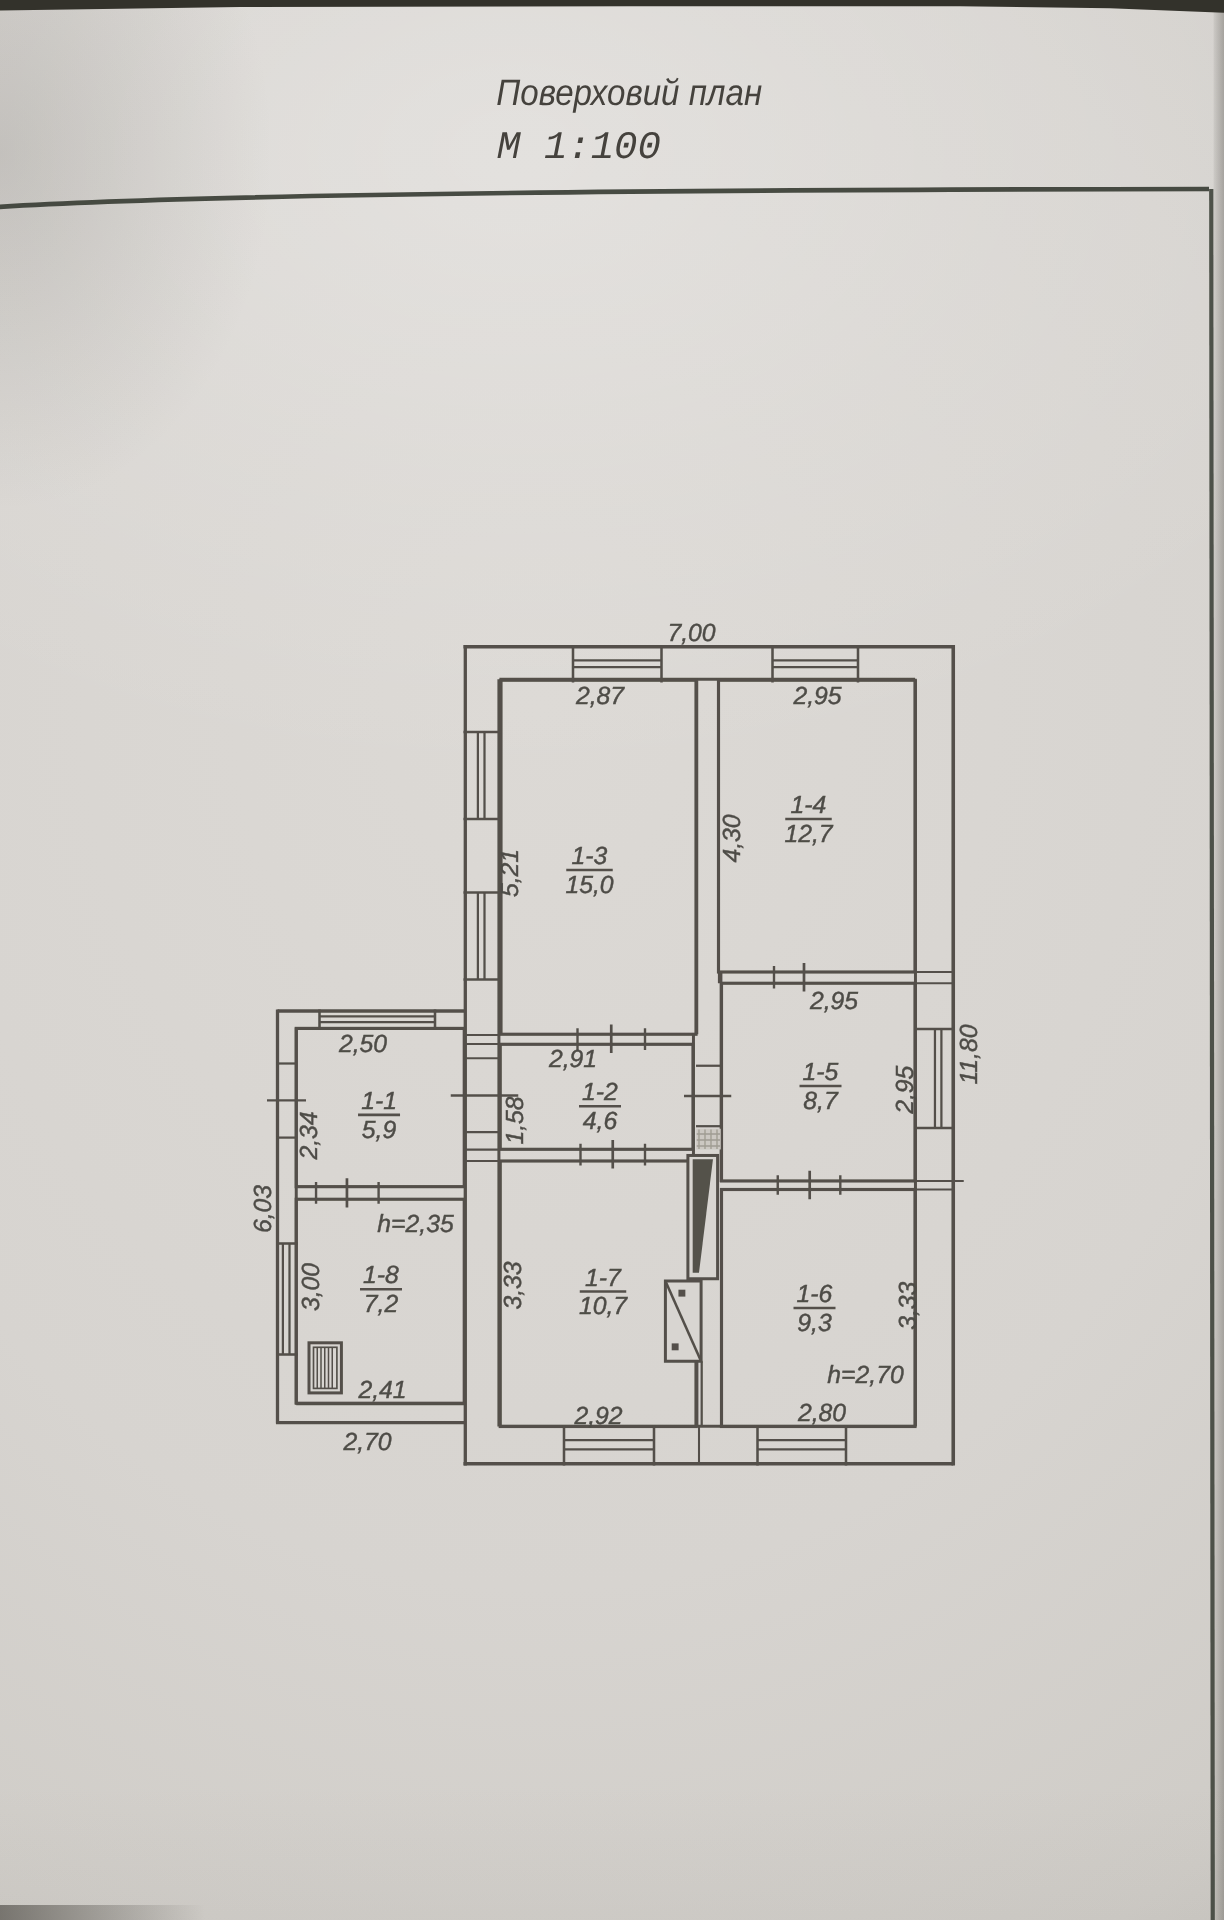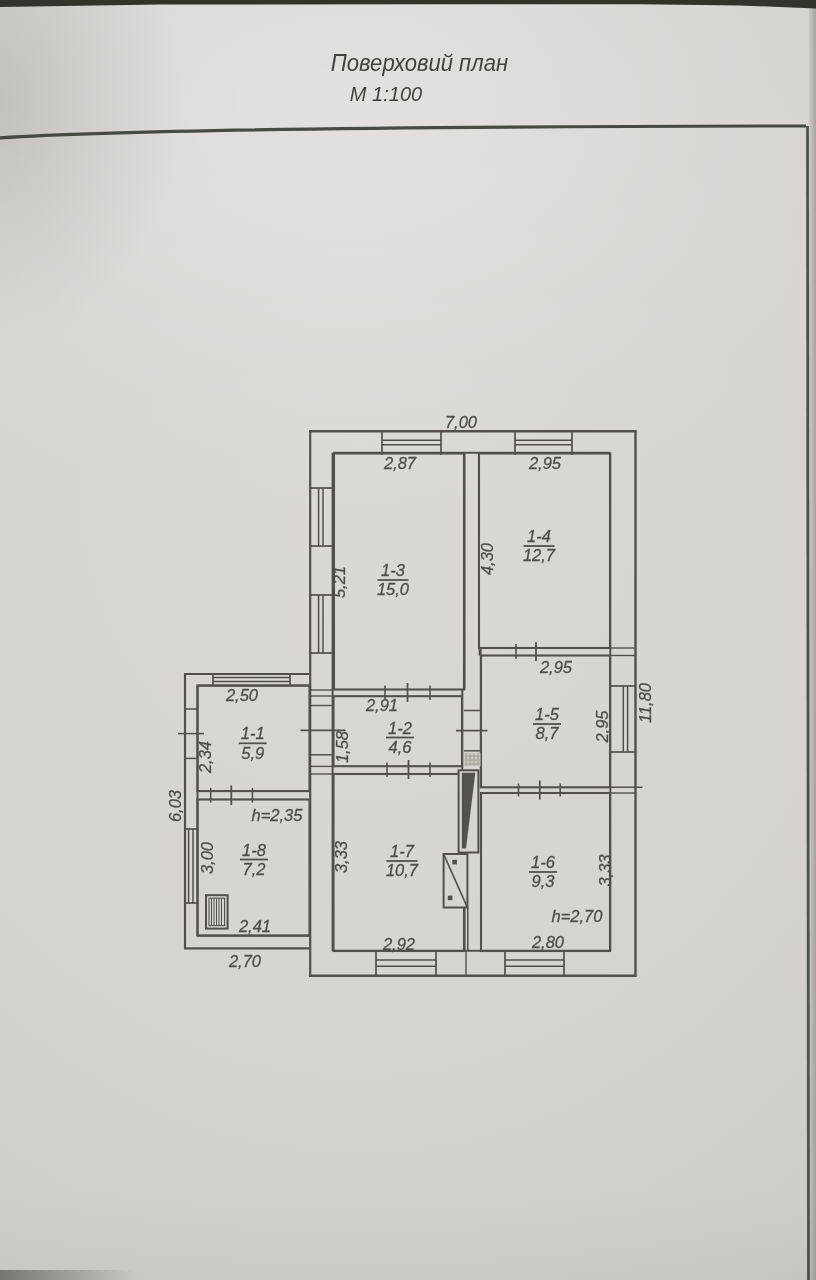--- a/index.html
+++ b/index.html
@@ -33,21 +33,21 @@
 <div class="shade-bottom"></div>
 
 <div class="corner-bl"></div>
 
 <svg class="topband" width="816" height="16" viewBox="0 0 816 16">
   <polygon points="0,0 816,0 816,8.5 740,5.5 640,4.2 420,4.2 160,4.6 0,7" fill="#33322b"></polygon>
 </svg>
 
 <div class="title1" style="top:49px; font-size:24.5px;padding-left:32px;"><span style="display:inline-block; transform:scaleX(0.9); margin-left:-42px">Поверховий план</span></div>
 
-<div class="title1" style="top:83px; font-size:20px;"><span style="margin-left:-44px">М 1:100</span></div>
+<div class="title1" style="top:83px; font-size:26px;font-family:Liberation Mono, monospace;"><span style="margin-left:-44px">М 1:100</span></div>
 <svg width="816" height="1280" viewBox="0 0 816 1280">
 
 <path d="M -2 138 C 120 130, 420 126.5, 806 126" fill="none" stroke="#3e423a" stroke-width="3.1" opacity="0.95"></path>
 
 <path d="M 807.5 126 L 808.5 1282" fill="none" stroke="#464a41" stroke-width="2.8" opacity="0.95"></path>
 <defs>
       <filter id="soft" x="-5%" y="-5%" width="110%" height="110%">
         <feGaussianBlur stdDeviation="0.38"></feGaussianBlur>
       </filter>
     </defs>

